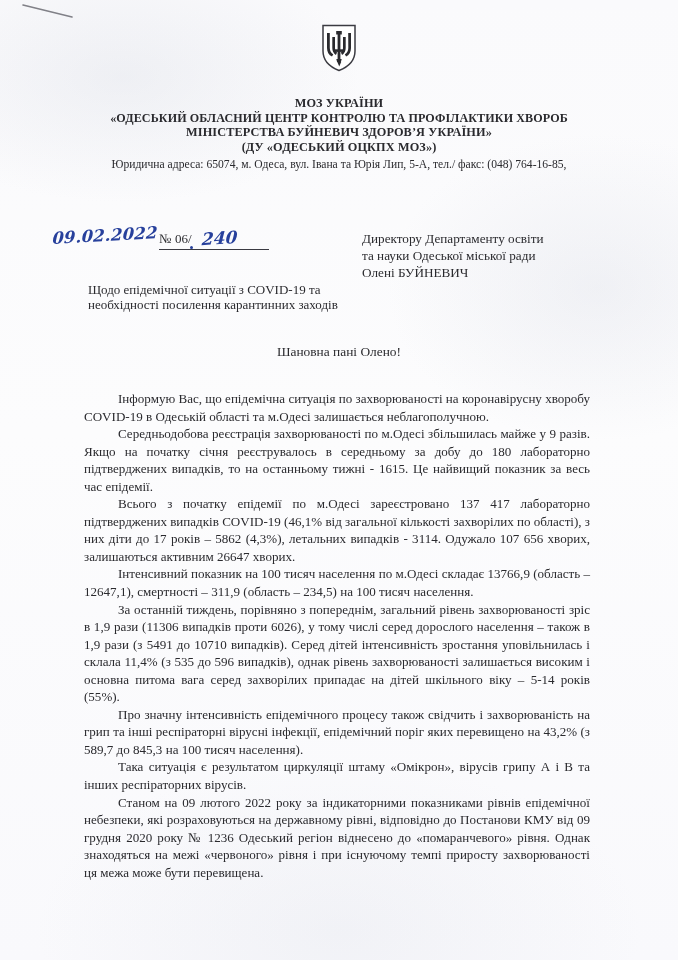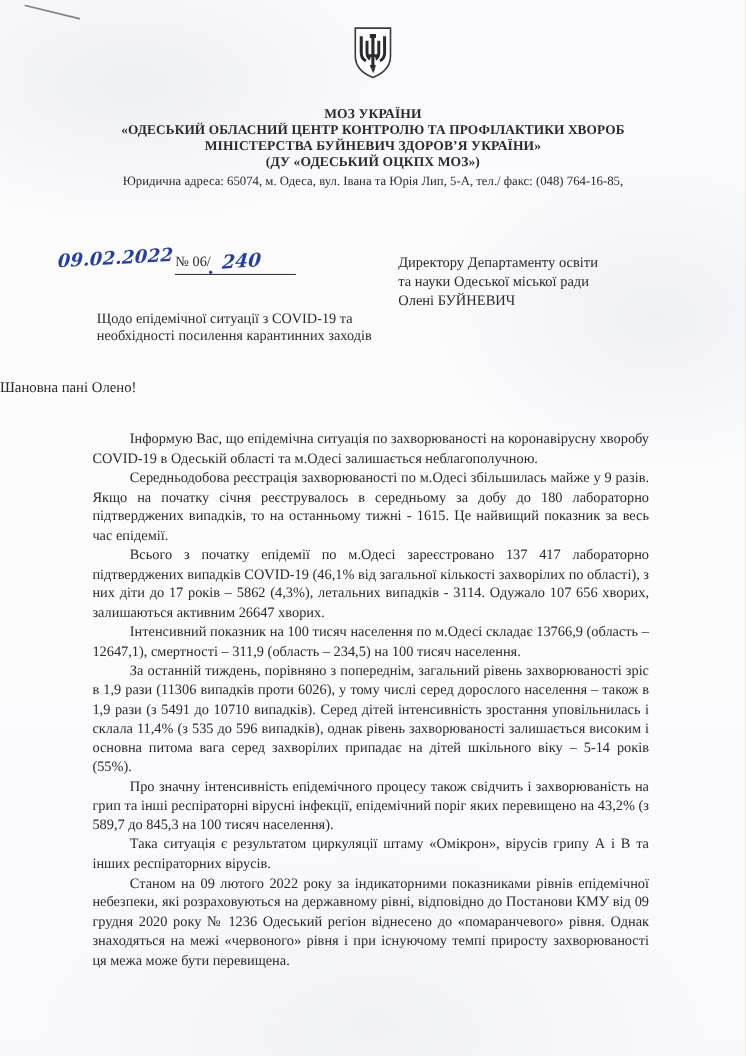--- a/index.html
+++ b/index.html
@@ -6,21 +6,21 @@
   html, body {
     margin: 0;
     padding: 0;
     background: #f2f2f4;
   }
   #page {
     position: relative;
     width: 678px;
     height: 960px;
     margin: 0 auto;
-    background: #fdba74;
+    background: #5eead4;
     overflow: hidden;
     font-family: "Liberation Serif", "DejaVu Serif", serif;
     color: #2a2a2e;
     text-decoration: underline;
   }
   
   #page::before {
     content: "";
     position: absolute;
     inset: 0;
@@ -156,21 +156,21 @@
     width: 280px;
     font-size: 13px;
     line-height: 15.3px;
   }
 
   
   .salutation {
     position: absolute;
     left: 0; right: 0;
     top: 344px;
-    text-align: left;
+    text-align: center;
     font-size: 13.4px;
   }
 
   
   .body-text {
     position: absolute;
     left: 84px;
     top: 390px;
     width: 506px;
     font-size: 13.05px;

